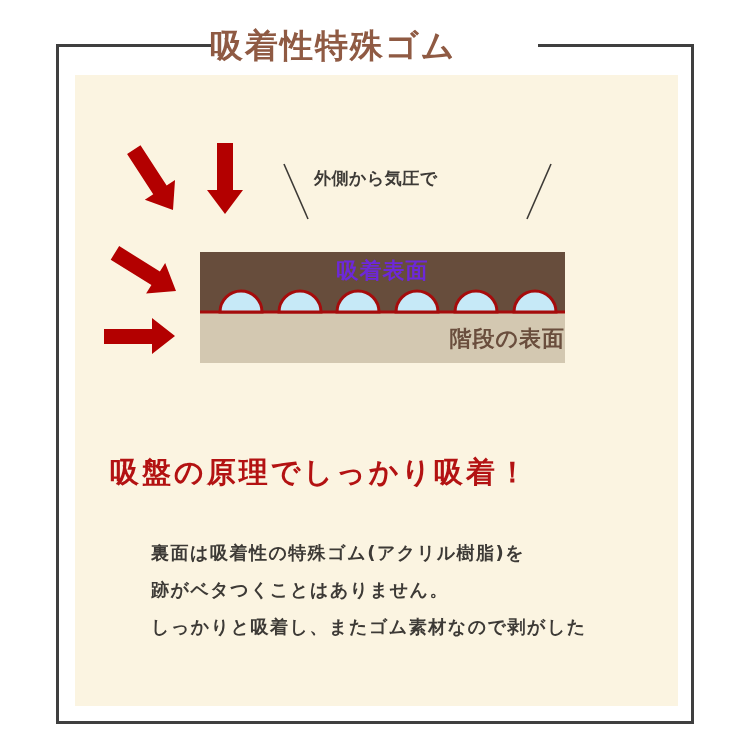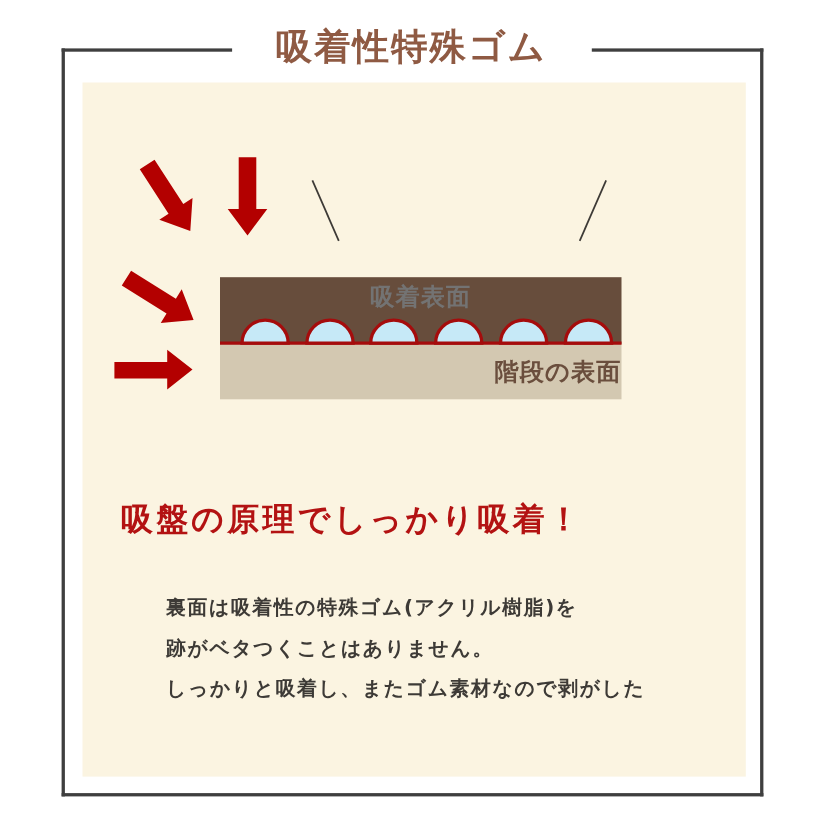--- a/index.html
+++ b/index.html
@@ -3,32 +3,32 @@
 <meta charset="utf-8">
 <style>
   html, body { margin: 0; padding: 0; }
   body {
     width: 750px; height: 750px; background: #ffffff; position: relative; overflow: hidden;
     font-family: "DejaVu Sans", "Liberation Sans", sans-serif;
   }
   .frame-line { position: absolute; background: #3f3f3f; }
   .title {
     position: absolute; left: 210px; top: 20px; width: 328px; height: 52px;
-    text-align: center; font-family: Liberation Mono, monospace;
+    font-family: Liberation Sans, sans-serif;
     font-size: 33px; font-weight: bold; color: #8f5a43; letter-spacing: 2px; line-height: 52px;
   }
   .panel { position: absolute; left: 75px; top: 75px; width: 603px; height: 631px; background: #fbf4e1; }
   .diagram { position: absolute; left: 0; top: 0; width: 750px; height: 750px; }
   .callout {
     position: absolute; left: 314px; top: 164px; font-size: 17px; font-weight: bold;
     color: #3d3a36; line-height: 29px; letter-spacing: 0.5px;
   }
   .label-top {
     position: absolute; left: 200px; top: 254px; width: 365px; text-align: center;
-    color: #737373; font-size: 22px; font-weight: bold; line-height: 34px; letter-spacing: 1px;
+    color: #6d28d9; font-size: 22px; font-weight: bold; line-height: 34px; letter-spacing: 1px;
   }
   .label-bottom {
     position: absolute; left: 200px; top: 322px; width: 365px; text-align: right;
     color: #6a4e3d; font-size: 22px; font-weight: bold; line-height: 34px; letter-spacing: 1px;
   }
   .headline {
     position: absolute; left: 75px; top: 448px; width: 490px; text-align: center;
     font-family: "DejaVu Serif", "Liberation Serif", serif; font-size: 29px; font-weight: bold;
     color: #b31212; letter-spacing: 3px; line-height: 48px;
   }
@@ -77,20 +77,21 @@
     <path d="M220,312 A21,21 0 0 1 262,312 Z"></path>
     <path d="M279,312 A21,21 0 0 1 321,312 Z"></path>
     <path d="M337,312 A21,21 0 0 1 379,312 Z"></path>
     <path d="M396,312 A21,21 0 0 1 438,312 Z"></path>
     <path d="M455,312 A21,21 0 0 1 497,312 Z"></path>
     <path d="M514,312 A21,21 0 0 1 556,312 Z"></path>
   </g>
 </svg>
 
 <div class="callout">
+  <div>外側から気圧で</div>
 </div>
 
 <div class="label-top">吸着表面</div>
 <div class="label-bottom">階段の表面</div>
 
 <div class="headline">吸盤の原理でしっかり吸着！</div>
 
 <div class="body-text">
   <div>裏面は吸着性の特殊ゴム(アクリル樹脂)を</div>
   <div>跡がベタつくことはありません。</div>

